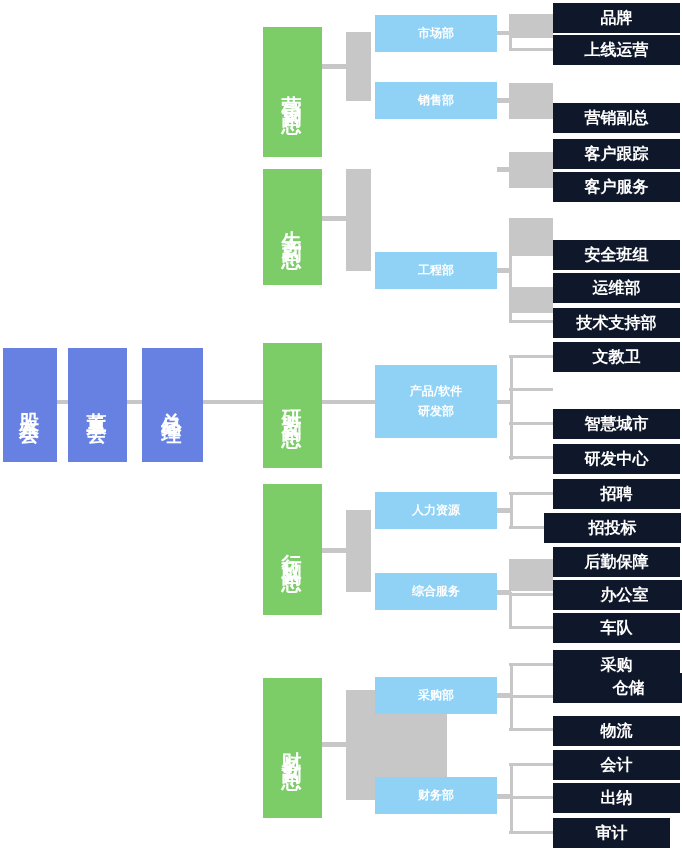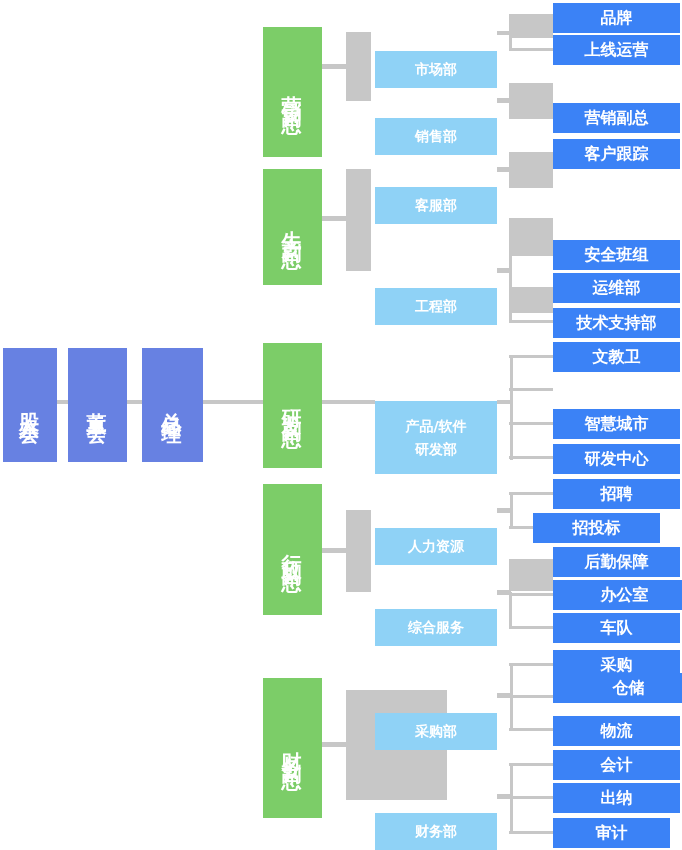--- a/index.html
+++ b/index.html
@@ -8,22 +8,22 @@
     font-family:"DejaVu Sans","Liberation Sans",sans-serif;
   }
   .cn{position:absolute;background:#c7c7c7;}
   .node{
     position:absolute;display:flex;align-items:center;justify-content:center;
     color:#ffffff;font-weight:bold;text-align:center;box-sizing:border-box;
   }
   .root{background:#6781e2;}
   .vp{background:#7ccd68;}
   .vtext{writing-mode:vertical-rl;text-orientation:upright;letter-spacing:0.30em;font-size:20px;}
-  .dept{background:#8fd2f6;font-size:14px;white-space:pre-line;line-height:1.6;margin-top:36px;}
-  .team{background:#3b82f6;font-size:16px;text-align:right;}
+  .dept{background:#8fd2f6;font-size:12px;white-space:pre-line;line-height:1.6;}
+  .team{background:#0f172a;font-size:16px;text-align:right;}
 </style>
 </head>
 <body>
 
 <div class="canvas">
 
   <div class="cn" style="left:57px;top:400px;width:11px;height:4px"></div>
   <div class="cn" style="left:127px;top:400px;width:15px;height:4px"></div>
   <div class="cn" style="left:203px;top:400px;width:60px;height:4px"></div>
   <div class="cn" style="left:322px;top:400px;width:53px;height:4px"></div>
@@ -86,41 +86,41 @@
   <div class="node root vtext" style="left:142px;top:348px;width:61px;height:114px">总经理</div>
 
   <div class="node vp vtext" style="left:263px;top:27px;width:59px;height:130px">营销副总</div>
   <div class="node vp vtext" style="left:263px;top:169px;width:59px;height:116px">生产副总</div>
   <div class="node vp vtext" style="left:263px;top:343px;width:59px;height:125px">研发副总</div>
   <div class="node vp vtext" style="left:263px;top:484px;width:59px;height:131px">行政副总</div>
   <div class="node vp vtext" style="left:263px;top:678px;width:59px;height:140px">财务副总</div>
 
   <div class="node dept" style="left:375px;top:15px;width:122px;height:37px">市场部</div>
   <div class="node dept" style="left:375px;top:82px;width:122px;height:37px">销售部</div>
-  <div class="node dept" style="left:375px;top:151px;width:122px;height:37px">客服部</div>
   <div class="node dept" style="left:375px;top:252px;width:122px;height:37px">工程部</div>
   <div class="node dept" style="left:375px;top:365px;width:122px;height:73px">产品/软件
 研发部</div>
   <div class="node dept" style="left:375px;top:492px;width:122px;height:37px">人力资源</div>
   <div class="node dept" style="left:375px;top:573px;width:122px;height:37px">综合服务</div>
   <div class="node dept" style="left:375px;top:677px;width:122px;height:37px">采购部</div>
   <div class="node dept" style="left:375px;top:777px;width:122px;height:37px">财务部</div>
 
   <div class="node team" style="left:553px;top:3px;width:127px;height:30px">品牌</div>
   <div class="node team" style="left:553px;top:35px;width:127px;height:30px">上线运营</div>
   <div class="node team" style="left:553px;top:103px;width:127px;height:30px">营销副总</div>
   <div class="node team" style="left:553px;top:139px;width:127px;height:30px">客户跟踪</div>
+  <div class="node team" style="left:553px;top:172px;width:127px;height:30px">客户服务</div>
   <div class="node team" style="left:553px;top:240px;width:127px;height:30px">安全班组</div>
   <div class="node team" style="left:553px;top:273px;width:127px;height:30px">运维部</div>
   <div class="node team" style="left:553px;top:308px;width:127px;height:30px">技术支持部</div>
   <div class="node team" style="left:553px;top:342px;width:127px;height:30px">文教卫</div>
   <div class="node team" style="left:553px;top:409px;width:127px;height:30px">智慧城市</div>
   <div class="node team" style="left:553px;top:444px;width:127px;height:30px">研发中心</div>
   <div class="node team" style="left:553px;top:479px;width:127px;height:30px">招聘</div>
-  <div class="node team" style="left:533px;top:513px;width:127px;height:30px">招投标</div>
+  <div class="node team" style="left:544px;top:513px;width:137px;height:30px">招投标</div>
   <div class="node team" style="left:553px;top:547px;width:127px;height:30px">后勤保障</div>
   <div class="node team" style="left:553px;top:580px;width:143px;height:30px">办公室</div>
   <div class="node team" style="left:553px;top:613px;width:127px;height:30px">车队</div>
   <div class="node team" style="left:553px;top:650px;width:127px;height:30px">采购</div>
   <div class="node team" style="left:553px;top:673px;width:151px;height:30px">仓储</div>
   <div class="node team" style="left:553px;top:716px;width:127px;height:30px">物流</div>
   <div class="node team" style="left:553px;top:750px;width:127px;height:30px">会计</div>
   <div class="node team" style="left:553px;top:783px;width:127px;height:30px">出纳</div>
   <div class="node team" style="left:553px;top:818px;width:117px;height:30px">审计</div>
 

